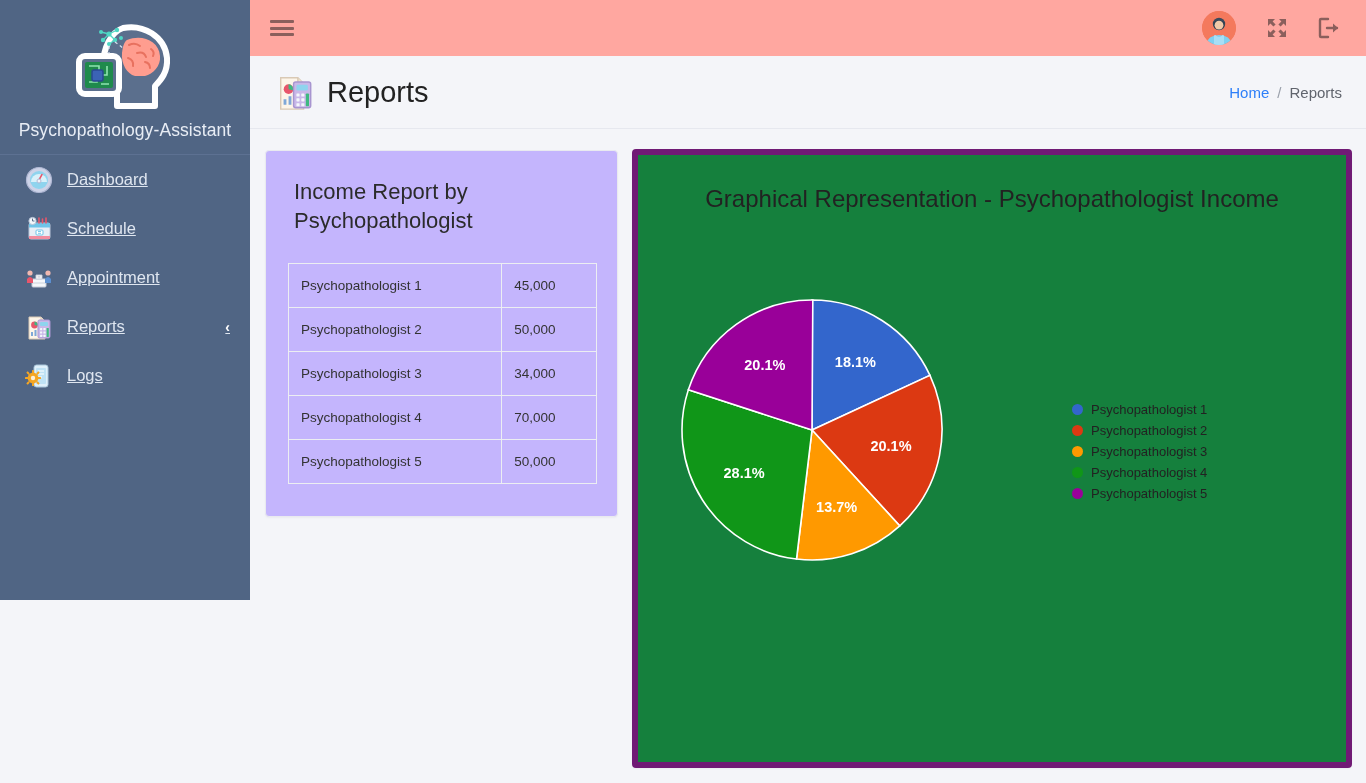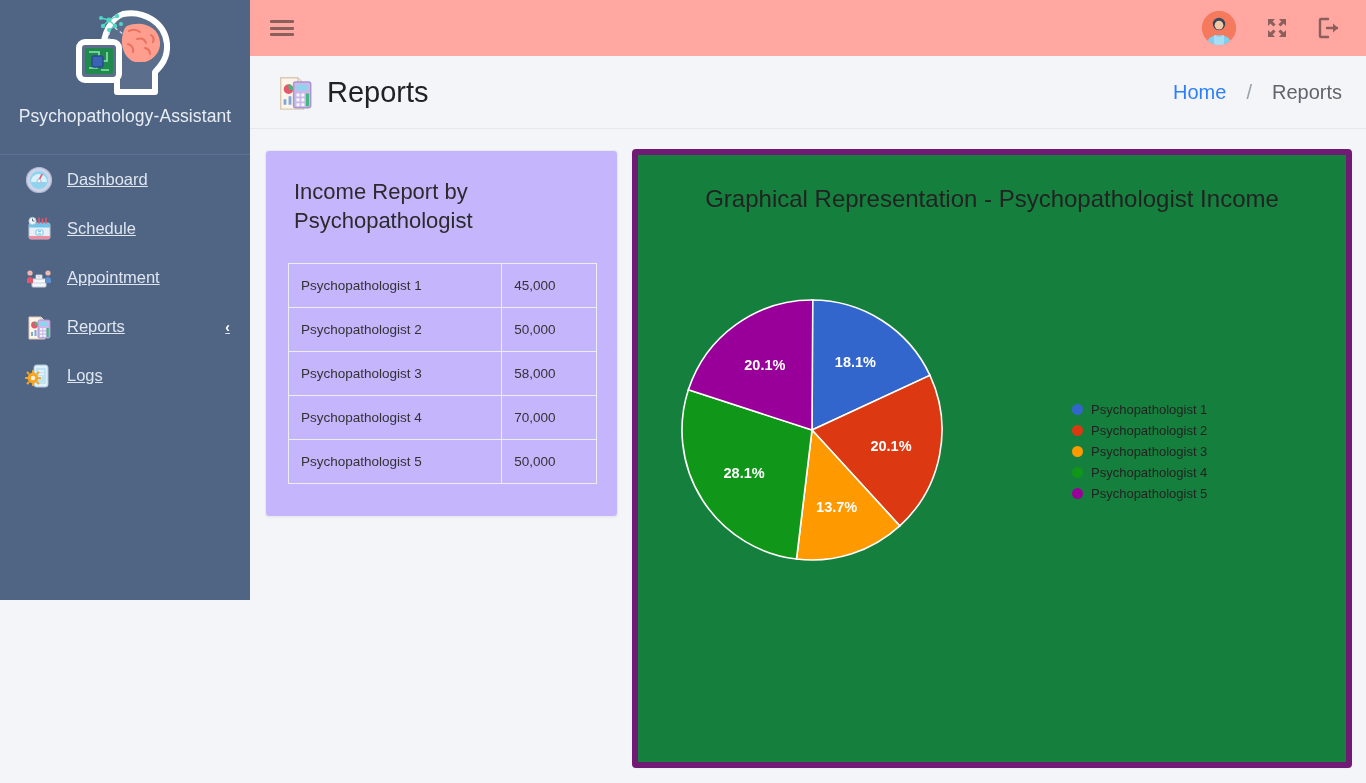--- a/index.html
+++ b/index.html
@@ -15,21 +15,21 @@
     position: absolute; left: 0; top: 0;
     width: 250px; height: 600px;
     background: #506584;
     display: flex; flex-direction: column;
   }
   #brand {
     height: 155px;
     border-bottom: 1px solid #5d7192;
     display: flex; flex-direction: column;
     align-items: center; justify-content: flex-start;
-    padding-top: 6px;
+    padding-top: 20px;
   }
   #brand-logo { width: 120px; height: 98px; }
   #brand-name {
     color: #e8edf5; font-size: 17.5px; letter-spacing: .1px;
     margin-top: 2px;
   }
   .nav-item {
     height: 49px;
     display: flex; align-items: center;
     padding-left: 24px; padding-right: 20px;
@@ -76,21 +76,21 @@
     position: absolute; left: 250px; top: 56px;
     width: 1116px; height: 73px;
     border-bottom: 1px solid #e6e8ef;
     display: flex; align-items: center;
   }
   #pagehead-left { display: flex; align-items: center; margin-left: 25px; }
   #page-icon { width: 40px; height: 40px; margin-right: 12px; }
   #page-title { font-size: 29px; color: #222; font-weight: 400; }
   #breadcrumb {
     margin-left: auto; margin-right: 24px;
-    font-size: 20px; color: #60646d; display: flex; gap: 20px;
+    font-size: 15px; color: #60646d; display: flex; gap: 8px;
   }
   #breadcrumb .crumb-link { color: #2d7ff9; cursor: pointer; }
   #breadcrumb .crumb-sep { color: #9aa0ab; }
 
   
   #left-card {
     position: absolute; left: 265px; top: 150px;
     width: 353px; height: 367px;
     background: #c4b5fd; border: 1px solid #e9eaf0; border-radius: 4px;
     box-shadow: 0 1px 2px rgba(0,0,0,.04);
@@ -340,21 +340,21 @@
         <tr>
           <td class="name-cell">Psychopathologist 1</td>
           <td class="val-cell">45,000</td>
         </tr>
         <tr>
           <td class="name-cell">Psychopathologist 2</td>
           <td class="val-cell">50,000</td>
         </tr>
         <tr>
           <td class="name-cell">Psychopathologist 3</td>
-          <td class="val-cell">58,000</td>
+          <td class="val-cell">34,000</td>
         </tr>
         <tr>
           <td class="name-cell">Psychopathologist 4</td>
           <td class="val-cell">70,000</td>
         </tr>
         <tr>
           <td class="name-cell">Psychopathologist 5</td>
           <td class="val-cell">50,000</td>
         </tr>
       </tbody>

